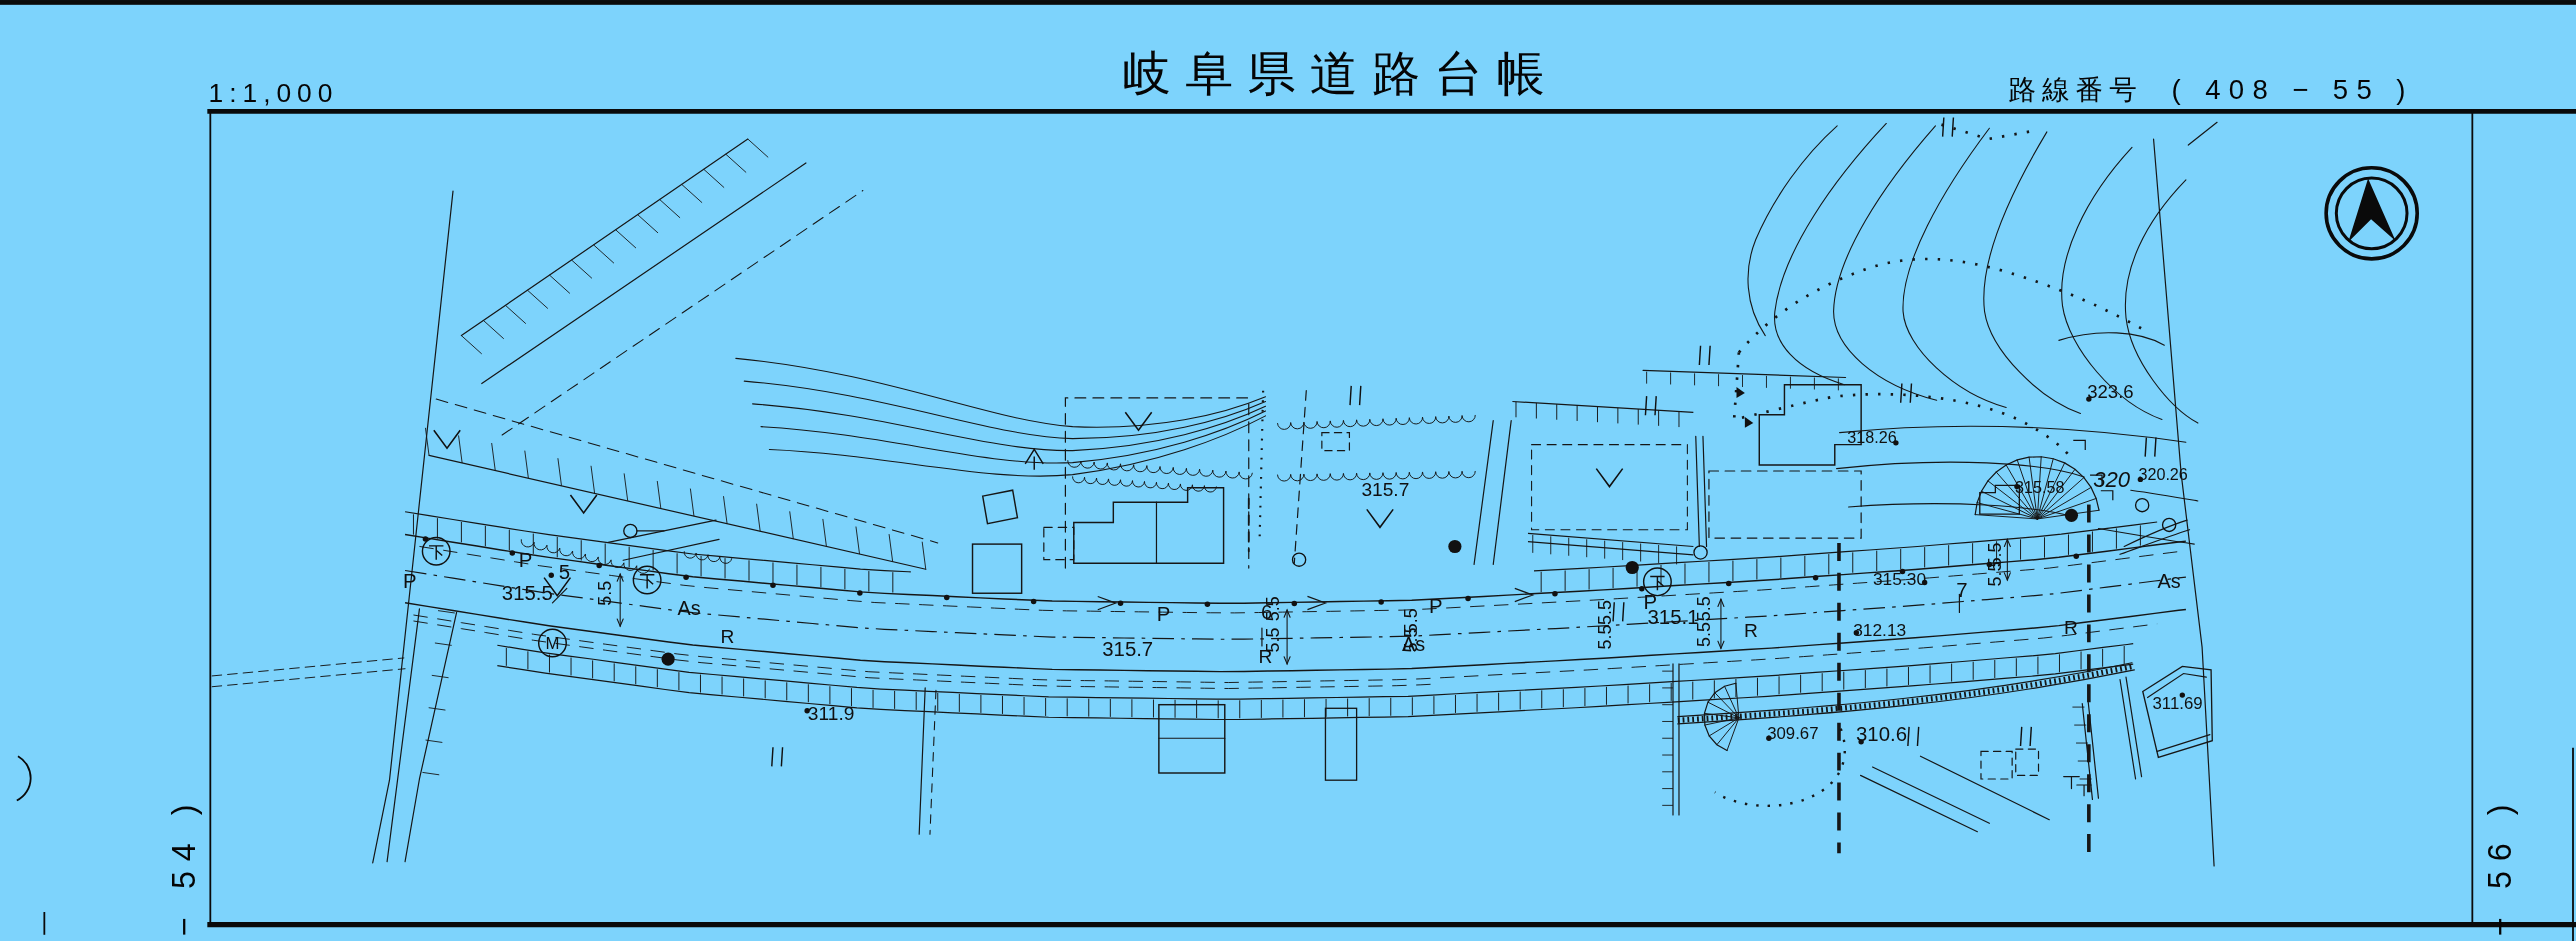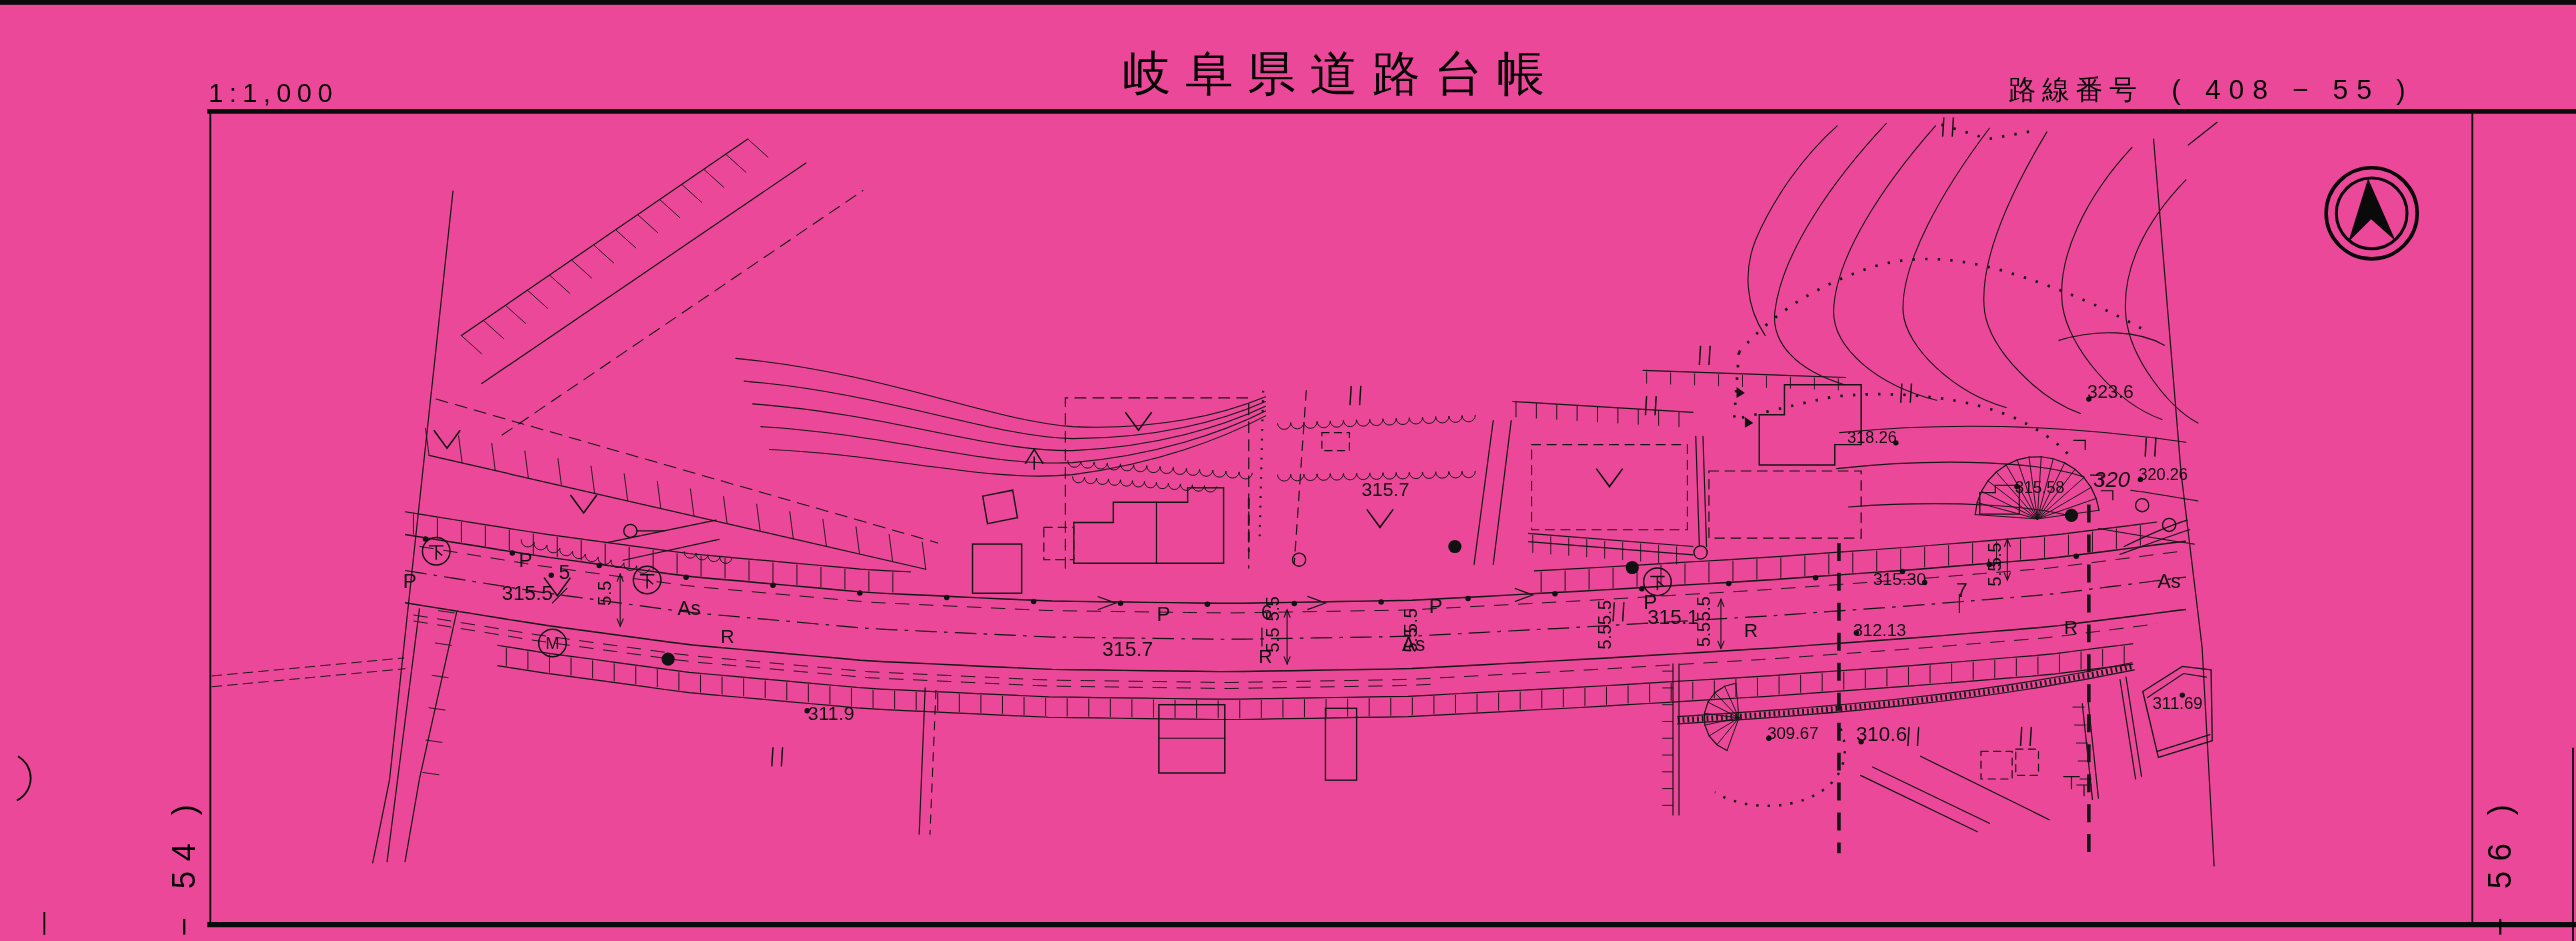--- a/index.html
+++ b/index.html
@@ -1,16 +1,16 @@
 <!DOCTYPE html>
 <html style="font-size:9.6px"><head>
 <meta charset="utf-8">
 <style>
   html,body{margin:0;padding:0;background:#f7f7f5;}
-  .sheet{position:relative;width:2576px;height:942px;background:#ec4899;overflow:hidden;}
+  .sheet{position:relative;width:2576px;height:942px;background:#7dd3fc;overflow:hidden;}
   svg{display:block;}
   .lbl{font-family:"Liberation Sans",sans-serif;fill:#101010;}
   .hdr{font-family:"Liberation Sans",sans-serif;fill:#050505;}
   text{user-select:none;}
 </style>
 </head>
 <body>
 
 <div class="sheet">
 <svg width="2576" height="942" viewBox="0 0 4299 1572" xmlns="http://www.w3.org/2000/svg">

